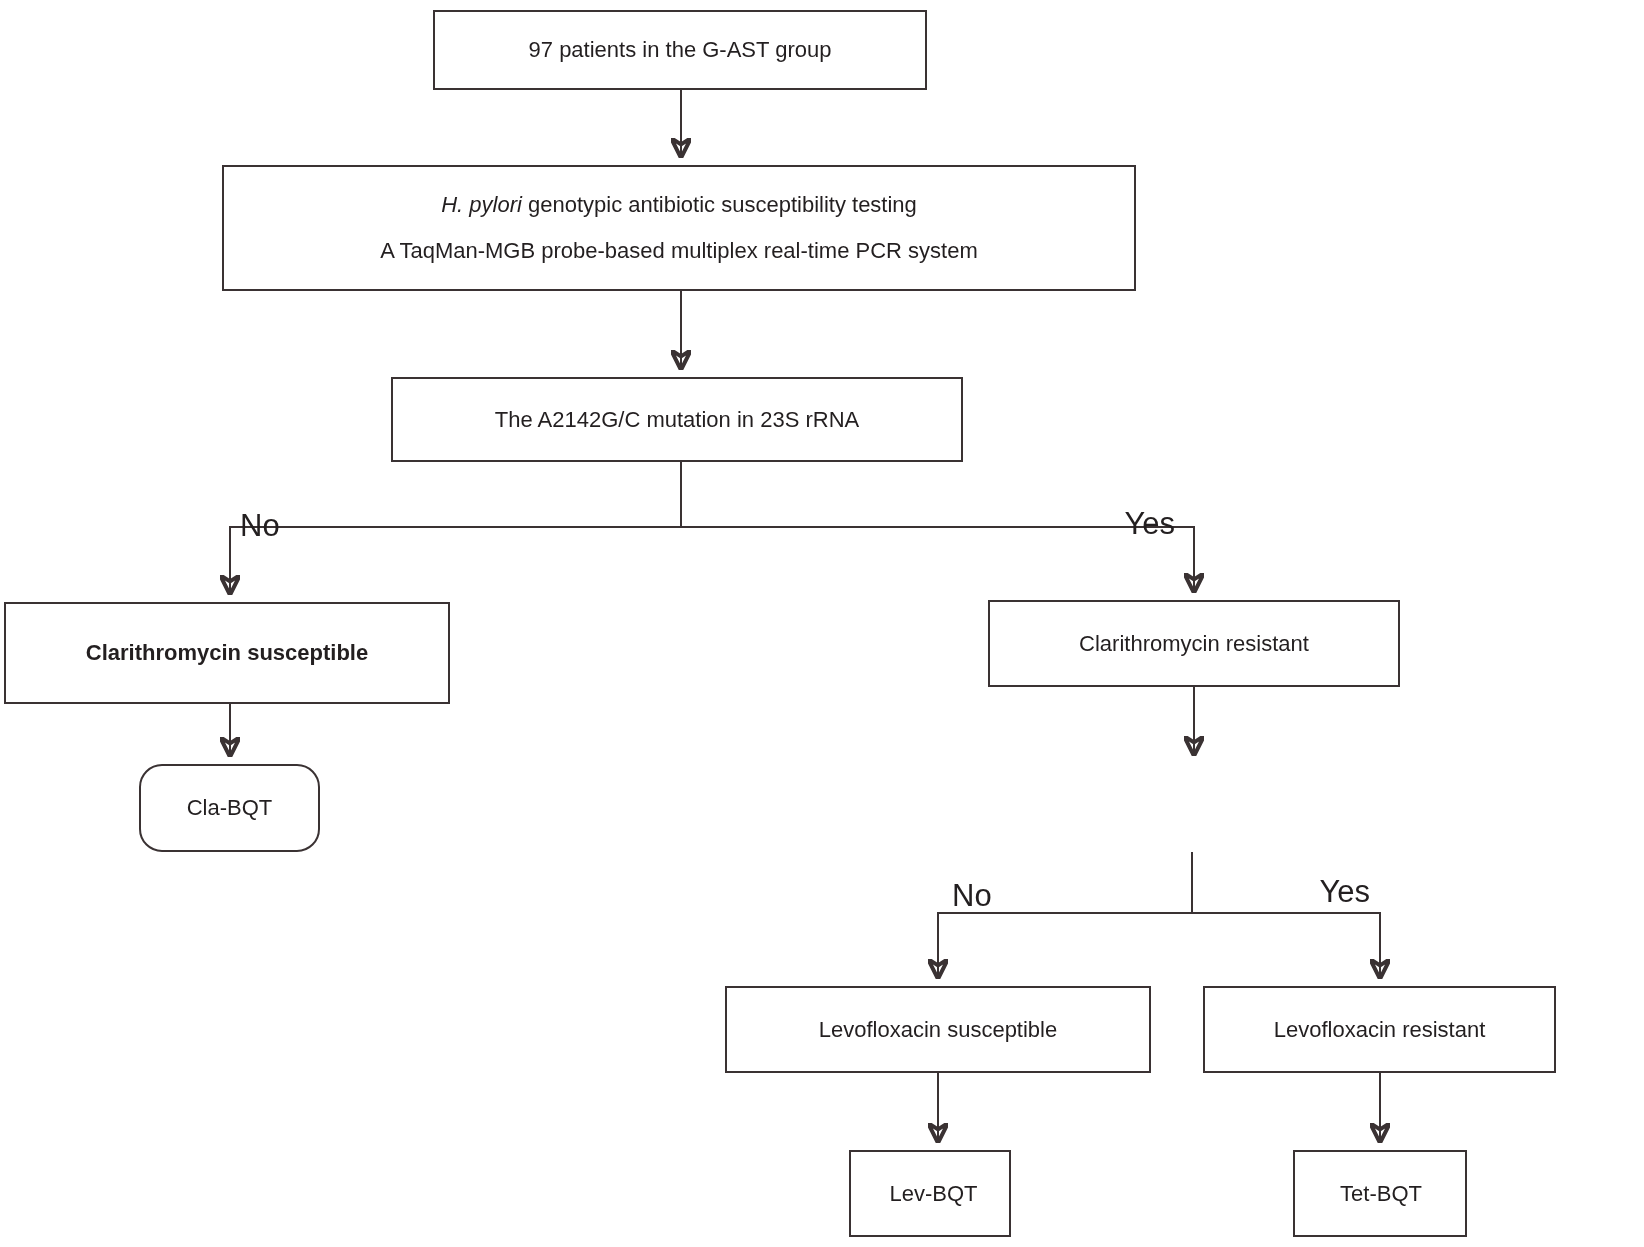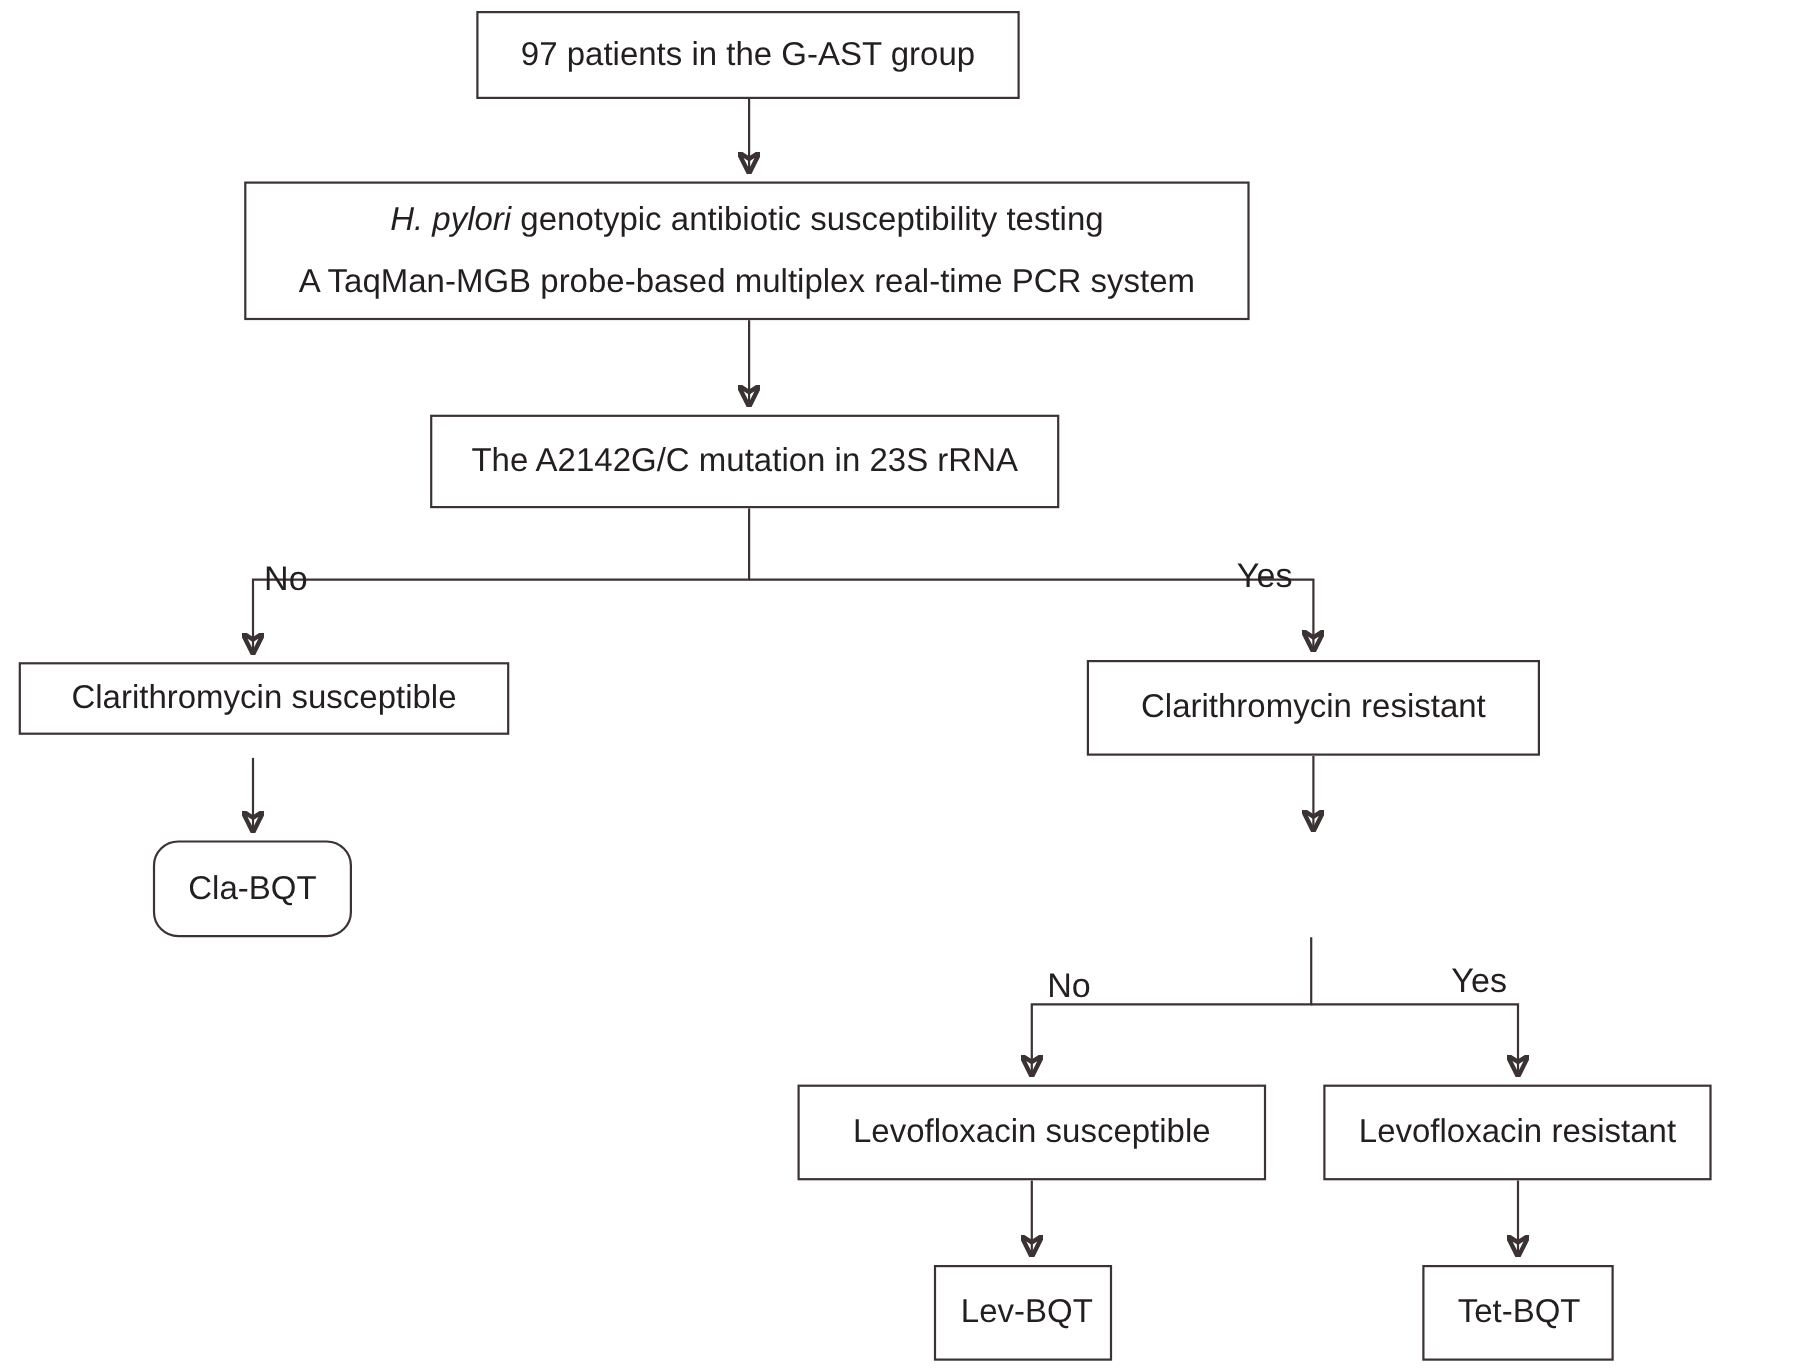--- a/index.html
+++ b/index.html
@@ -22,38 +22,38 @@
     fill:none;stroke:var(--line);stroke-width:2;
   }
   .node{
     position:absolute;
     box-sizing:border-box;
     border:2px solid var(--line);
     background:var(--bg);
     display:flex;flex-direction:column;
     align-items:center;justify-content:center;
     text-align:center;
-    font-size:30px;
+    font-size:22px;
     line-height:1.35;
     color:var(--text);
     padding:0 10px;
   }
   .node .ital{font-style:italic;}
   .branch-label{
     position:absolute;
     font-size:31px;
     color:var(--text);
     white-space:nowrap;
   }
   .branch-label.right-anchor{text-align:right;}
   
   .n-gast   {left:433px; top:10px;  width:494px; height:80px;}
   .n-testing{left:222px; top:165px; width:914px; height:126px;gap:16px;}
   .n-mut23s {left:391px; top:377px; width:572px; height:85px;}
-  .n-claS   {left:17px;   top:602px; width:446px; height:66px;}
+  .n-claS   {left:4px;   top:602px; width:446px; height:102px;font-weight:bold;}
   .n-claR   {left:988px; top:600px; width:412px; height:87px;}
   .n-claBQT {left:139px; top:764px; width:181px; height:88px;border-radius:23px;}
   .n-gyrA   {left:936px; top:763px; width:512px; height:89px;}
   .n-levS   {left:725px; top:986px; width:426px; height:87px;}
   .n-levR   {left:1203px;top:986px; width:353px; height:87px;}
   .n-levBQT {left:849px; top:1150px;width:162px; height:87px;padding-left:17px;}
   .n-tetBQT {left:1293px;top:1150px;width:174px; height:87px;padding-left:12px;}
   
   .l-no1 {left:240px; top:508px;}
   .l-yes1{left:1060px;top:506px;width:115px;}

